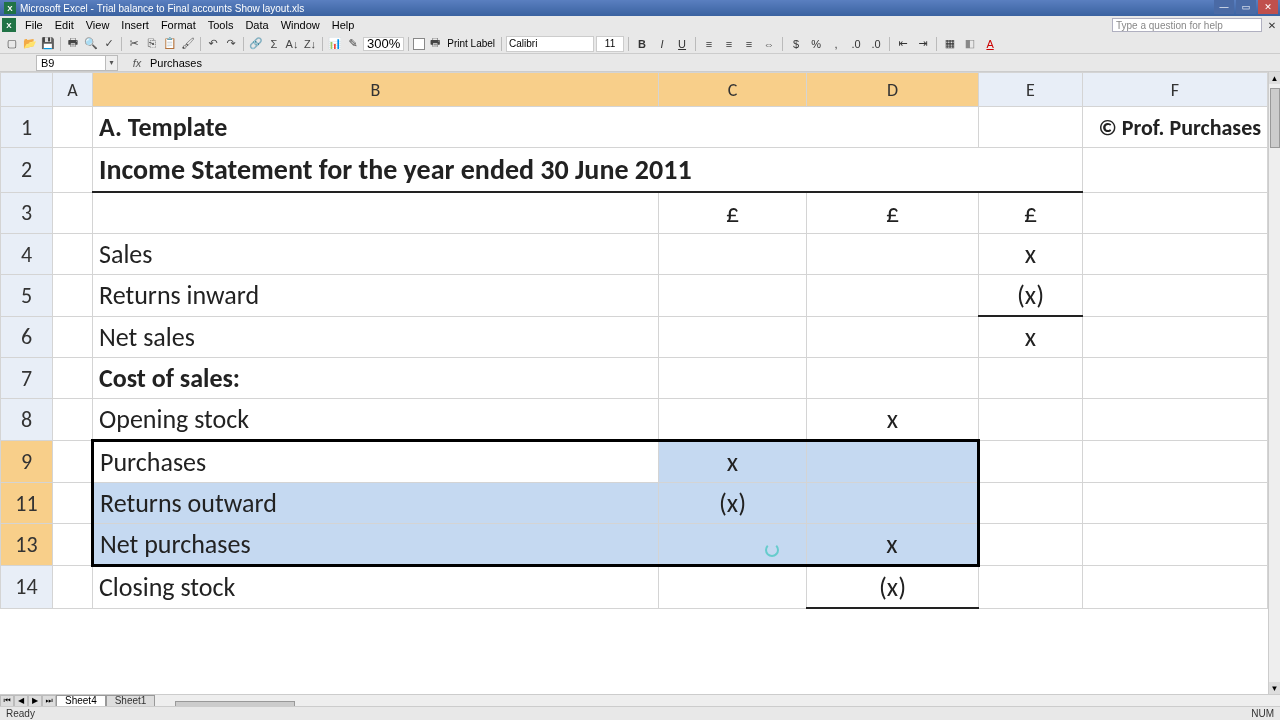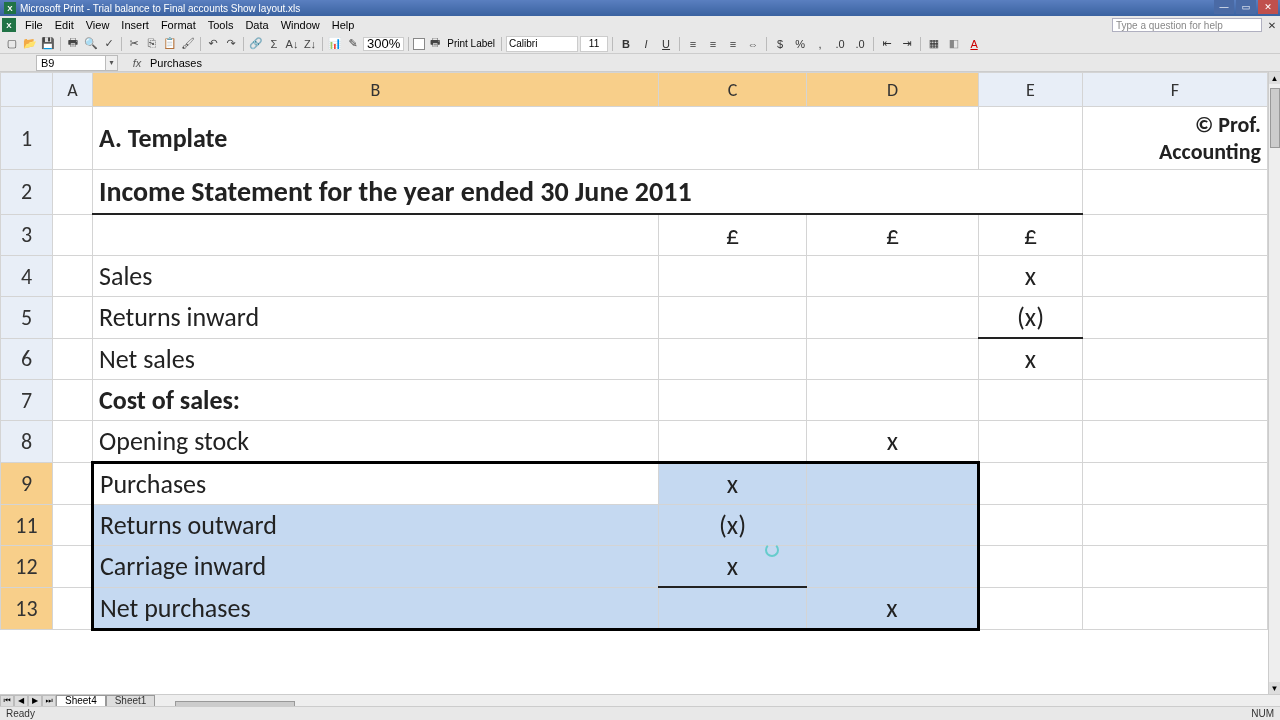--- a/index.html
+++ b/index.html
@@ -242,21 +242,21 @@
     border-top-color:transparent;
     border-radius:50%;
     pointer-events:none;
   }
 </style>
 </head>
 <body>
 
 <div class="titlebar">
   <span class="xl-icon">X</span>
-  <span>Microsoft Print</span>
+  <span>Microsoft Excel</span>
   <span>&nbsp;-&nbsp;</span>
   <span>Trial balance to Final accounts Show layout.xls</span>
   <div class="win-controls">
     <span>—</span>
     <span>▭</span>
     <span class="close-btn">✕</span>
   </div>
 </div>
 
 <div class="menubar">
@@ -299,21 +299,21 @@
   <span class="btn">Z↓</span>
   <span class="sep"></span>
   <span class="btn">📊</span>
   <span class="btn">✎</span>
   <span class="zoom-box">300%</span>
   <span class="sep"></span>
   <span class="check"></span>
   <span class="btn">🖶</span>
   <span class="lbl">Print Label</span>
   <span class="sep"></span>
-  <input class="fontbox" style="width: 72px;" value="Calibri">
+  <input class="fontbox" style="width: 88px;" value="Calibri">
   <input class="fontbox" style="width: 28px; text-align: center;" value="11">
   <span class="sep"></span>
   <span class="fmtbtn">
       <b>B</b>
     </span>
   <span class="fmtbtn">
       <i>I</i>
     </span>
   <span class="fmtbtn">
       <u>U</u>
@@ -367,21 +367,21 @@
     <th class="col-hdr-sel">D</th>
     <th>E</th>
     <th>F</th>
   </tr>
 
   <tr>
     <td class="rowhdr">1</td>
     <td class="cell"></td>
     <td class="cell center bold" colspan="3">A. Template</td>
     <td class="cell"></td>
-    <td class="cell red-copyright" style="text-align:right;font-size:22px">© Prof. Accounting</td>
+    <td class="cell red-copyright" style="text-align:right;font-size:22px">© Prof. Purchases</td>
   </tr>
 
   <tr>
     <td class="rowhdr">2</td>
     <td class="cell"></td>
     <td class="cell center bold double-bottom" colspan="4" style="font-size:28px">Income Statement for the year ended 30 June 2011</td>
     <td class="cell"></td>
   </tr>
 
   <tr>
@@ -458,40 +458,40 @@
   <tr class="sel-range">
     <td class="rowhdr row-sel">11</td>
     <td class="cell" style="background:#fff"></td>
     <td class="cell sel-border-left">Returns outward</td>
     <td class="cell xval">(x)</td>
     <td class="cell sel-border-right"></td>
     <td class="cell" style="background:#fff"></td>
     <td class="cell" style="background:#fff"></td>
   </tr>
 
-  <tr class="sel-range">
-    <td class="rowhdr row-sel">12</td>
-    <td class="cell" style="background:#fff"></td>
-    <td class="cell sel-border-left">Carriage inward</td>
-    <td class="cell xval underline-bottom">x</td>
-    <td class="cell sel-border-right"></td>
-    <td class="cell" style="background:#fff"></td>
-    <td class="cell" style="background:#fff"></td>
-  </tr>
 
   <tr class="sel-range">
     <td class="rowhdr row-sel">13</td>
     <td class="cell" style="background:#fff"></td>
     <td class="cell sel-border-left sel-border-bottom">Net purchases</td>
     <td class="cell sel-border-bottom"></td>
     <td class="cell xval sel-border-bottom sel-border-right">x</td>
     <td class="cell" style="background:#fff"></td>
     <td class="cell" style="background:#fff"></td>
   </tr>
 
+  <tr>
+    <td class="rowhdr">14</td>
+    <td class="cell"></td>
+    <td class="cell">Closing stock</td>
+    <td class="cell"></td>
+    <td class="cell xval underline-bottom">(x)</td>
+    <td class="cell"></td>
+    <td class="cell"></td>
+  </tr>
 
 </tbody>
     </table>
 </div>
 
 <div class="wait-cursor"></div>
 
 <div class="vscroll">
   <div class="arrow">▲</div>
   <div class="thumb"></div>

